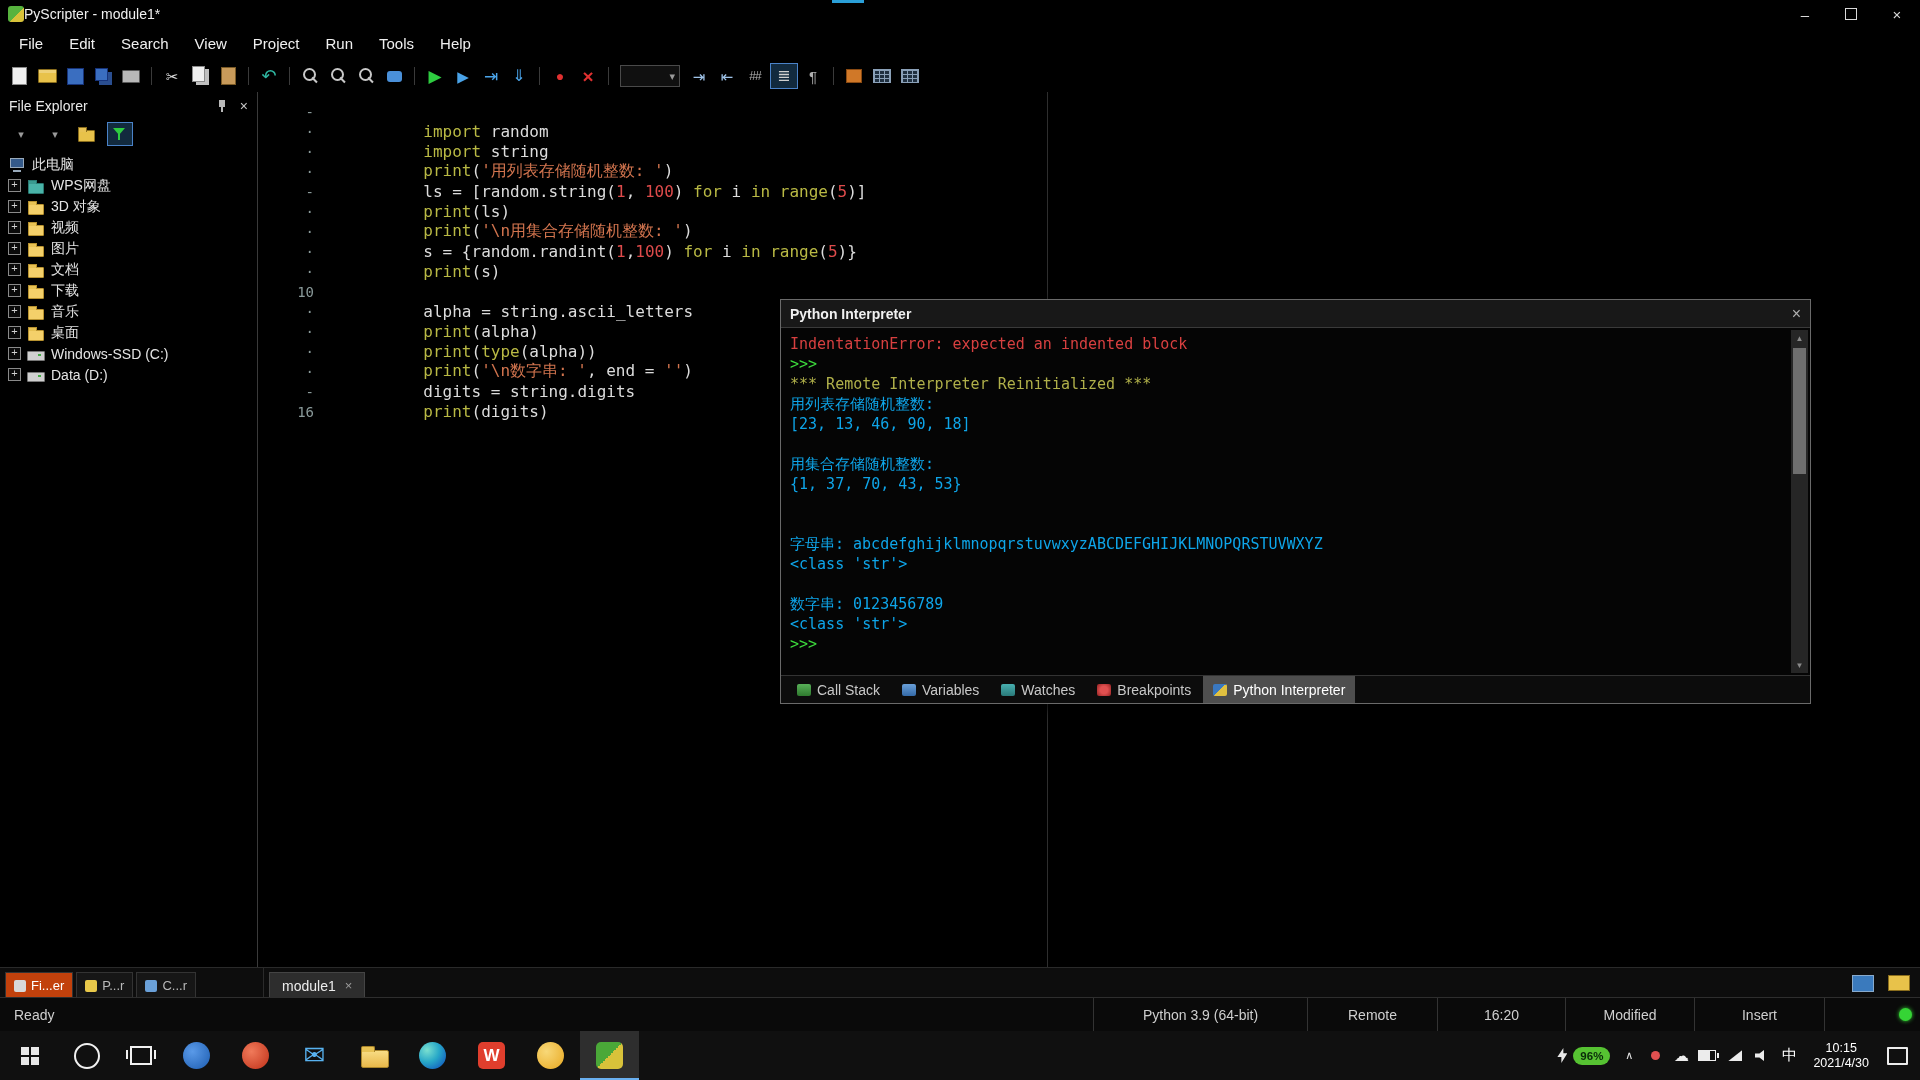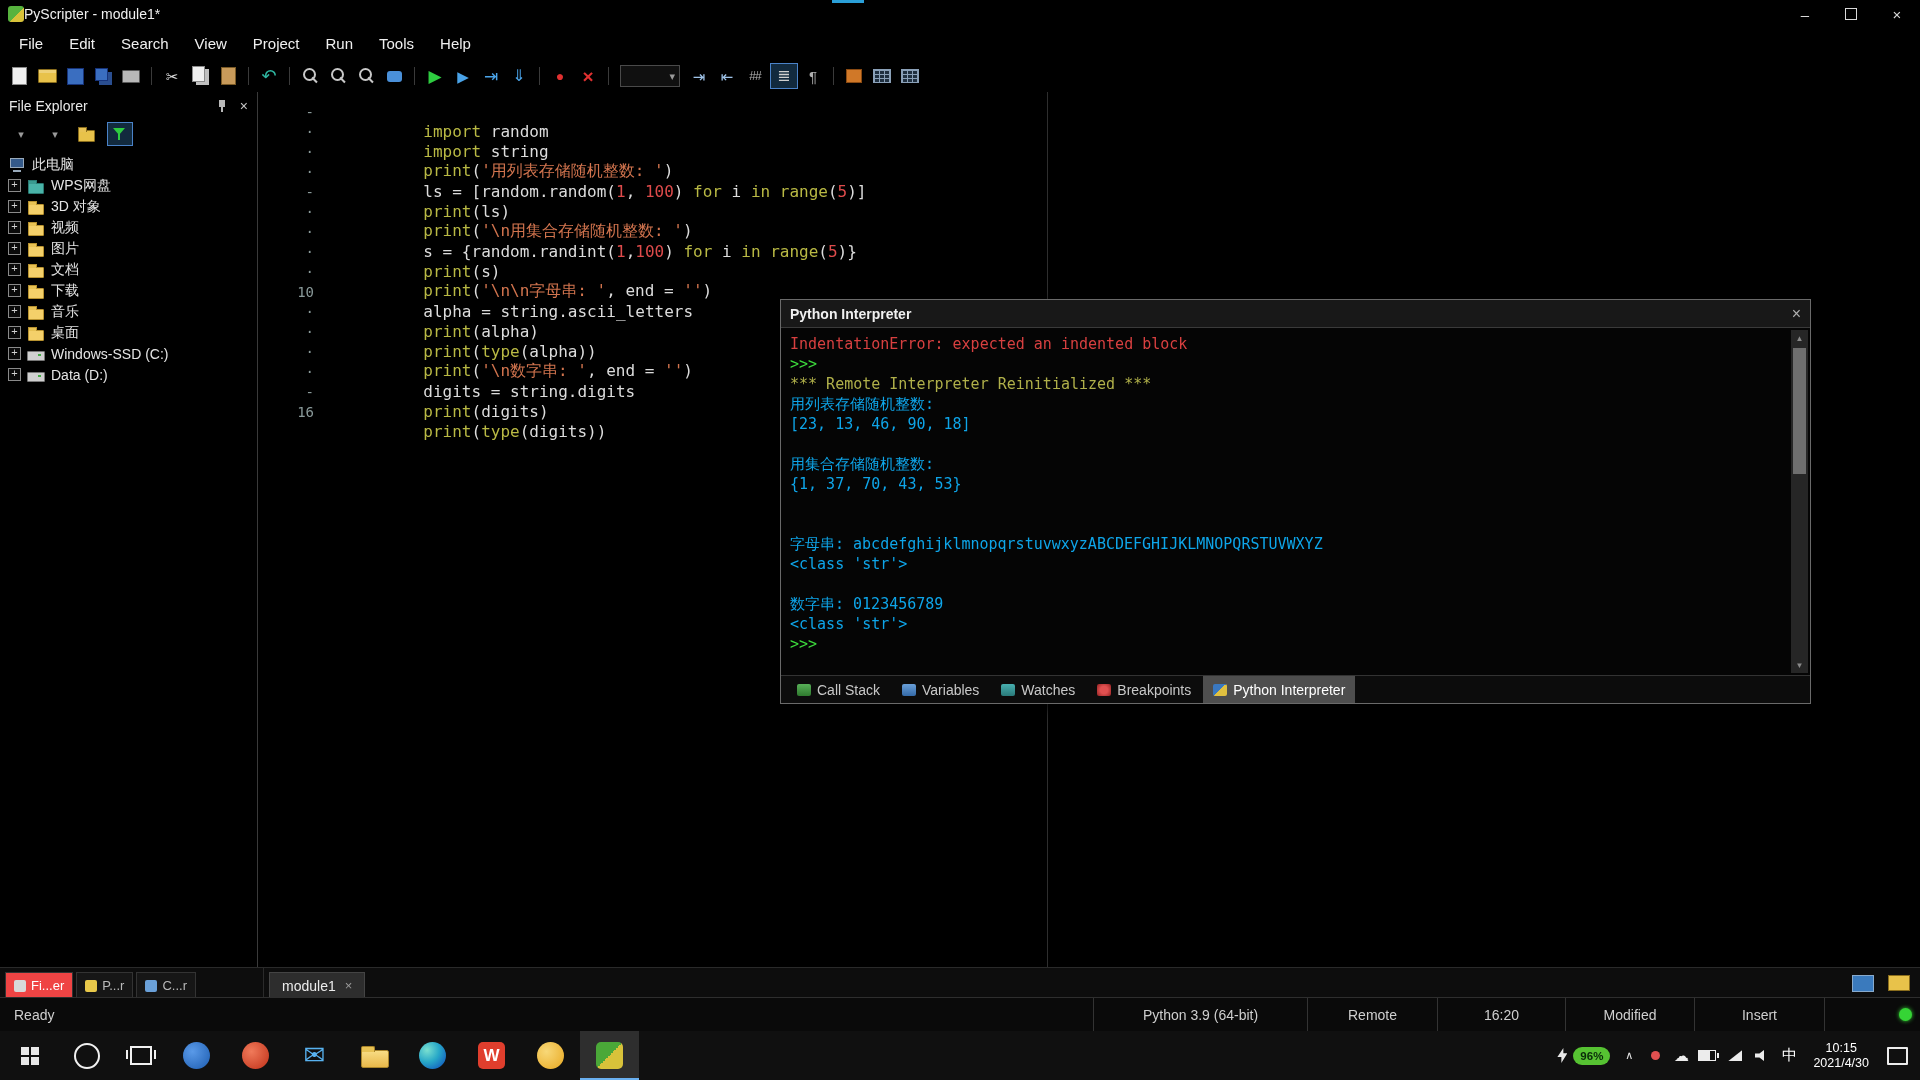--- a/index.html
+++ b/index.html
@@ -101,21 +101,21 @@
   .ic-cs{background:linear-gradient(#58b058,#2e7a2e)}
   .ic-var{background:linear-gradient(#6aa0d8,#346aa8)}
   .ic-watch{background:linear-gradient(#48b0b0,#2a7a7a)}
   .ic-bp{background:radial-gradient(circle,#e05050 40%,#902020)}
   .ic-py{background:linear-gradient(135deg,#3a78c0 50%,#e0c040 50%)}
 
   
   .tabrow{position:absolute;left:0;right:0;bottom:82px;height:30px;background:#0d0d0d;border-top:1px solid #2a2a2a;display:flex;align-items:stretch}
   .side-tabs{width:258px;min-width:258px;display:flex;align-items:stretch;padding-left:5px;gap:3px;border-right:1px solid #2a2a2a}
   .stab{display:flex;align-items:center;gap:5px;padding:0 8px;font-size:13px;color:#b8b8b8;background:#161616;border:1px solid #333;border-bottom:none;margin-top:4px;white-space:nowrap}
-  .stab.active{background:#ef4444;color:#fff}
+  .stab.active{background:#c2410c;color:#fff}
   .sticon{width:12px;height:12px;border-radius:2px;flex:none}
   .st-fe{background:#d8d8d8}.st-pr{background:#e8c84a}.st-ce{background:#6aa0d8}
   .ed-tab{display:flex;align-items:center;gap:9px;margin-left:5px;margin-top:4px;padding:0 12px;background:#2d2d2d;border:1px solid #444;border-bottom:none;color:#ececec;font-size:14px}
   .tab-close{color:#9a9a9a;font-size:13px}
   .tabrow-right{margin-left:auto;display:flex;align-items:center;gap:14px;padding-right:10px}
   .tr-win{width:20px;height:15px;background:#3a7abd;border:1px solid #88aacc}
   .tr-fold{width:20px;height:14px;background:#e8c24a;border:1px solid #8a6d1c}
 
   
   .statusbar{position:absolute;left:0;right:0;bottom:49px;height:33px;background:#0a0a0a;border-top:1px solid #2e2e2e;display:flex;align-items:stretch;color:#cfcfcf;font-size:14px}
@@ -458,21 +458,21 @@
           <span class="gut">·</span>
           <span class="code">
             
           <span class="k">print</span><span class="p">(</span><span class="s">'用列表存储随机整数: '</span><span class="p">)</span></span>
         </div>
 
         <div class="cline">
           <span class="gut">·</span>
           <span class="code">
             
-          <span class="p">ls = [random.random(</span><span class="n">1</span><span class="p">, </span><span class="n">100</span><span class="p">) </span><span class="k">for</span><span class="p"> i </span><span class="k">in</span><span class="p"> </span><span class="k">range</span><span class="p">(</span><span class="n">5</span><span class="p">)]</span></span>
+          <span class="p">ls = [random.string(</span><span class="n">1</span><span class="p">, </span><span class="n">100</span><span class="p">) </span><span class="k">for</span><span class="p"> i </span><span class="k">in</span><span class="p"> </span><span class="k">range</span><span class="p">(</span><span class="n">5</span><span class="p">)]</span></span>
         </div>
 
         <div class="cline">
           <span class="gut">-</span>
           <span class="code">
             
           <span class="k">print</span><span class="p">(ls)</span></span>
         </div>
 
         <div class="cline">
@@ -491,23 +491,20 @@
 
         <div class="cline">
           <span class="gut">·</span>
           <span class="code">
             
           <span class="k">print</span><span class="p">(s)</span></span>
         </div>
 
         <div class="cline">
           <span class="gut">·</span>
-          <span class="code">
-            
-          <span class="k">print</span><span class="p">(</span><span class="s">'\n\n字母串: '</span><span class="p">, end = </span><span class="s">''</span><span class="p">)</span></span>
         </div>
 
         <div class="cline">
           <span class="gut">10</span>
           <span class="code">
             
           <span class="p">alpha = string.ascii_letters</span></span>
         </div>
 
         <div class="cline">
@@ -540,23 +537,20 @@
 
         <div class="cline">
           <span class="gut">-</span>
           <span class="code">
             
           <span class="k">print</span><span class="p">(digits)</span></span>
         </div>
 
         <div class="cline">
           <span class="gut">16</span>
-          <span class="code">
-            
-          <span class="k">print</span><span class="p">(</span><span class="k">type</span><span class="p">(digits))</span></span>
         </div>
       </div>
   </section>
 
 </div>
 
 <div class="iwin">
   <div class="ititle">
     <span>Python Interpreter</span>
     <span class="iclose">×</span>

